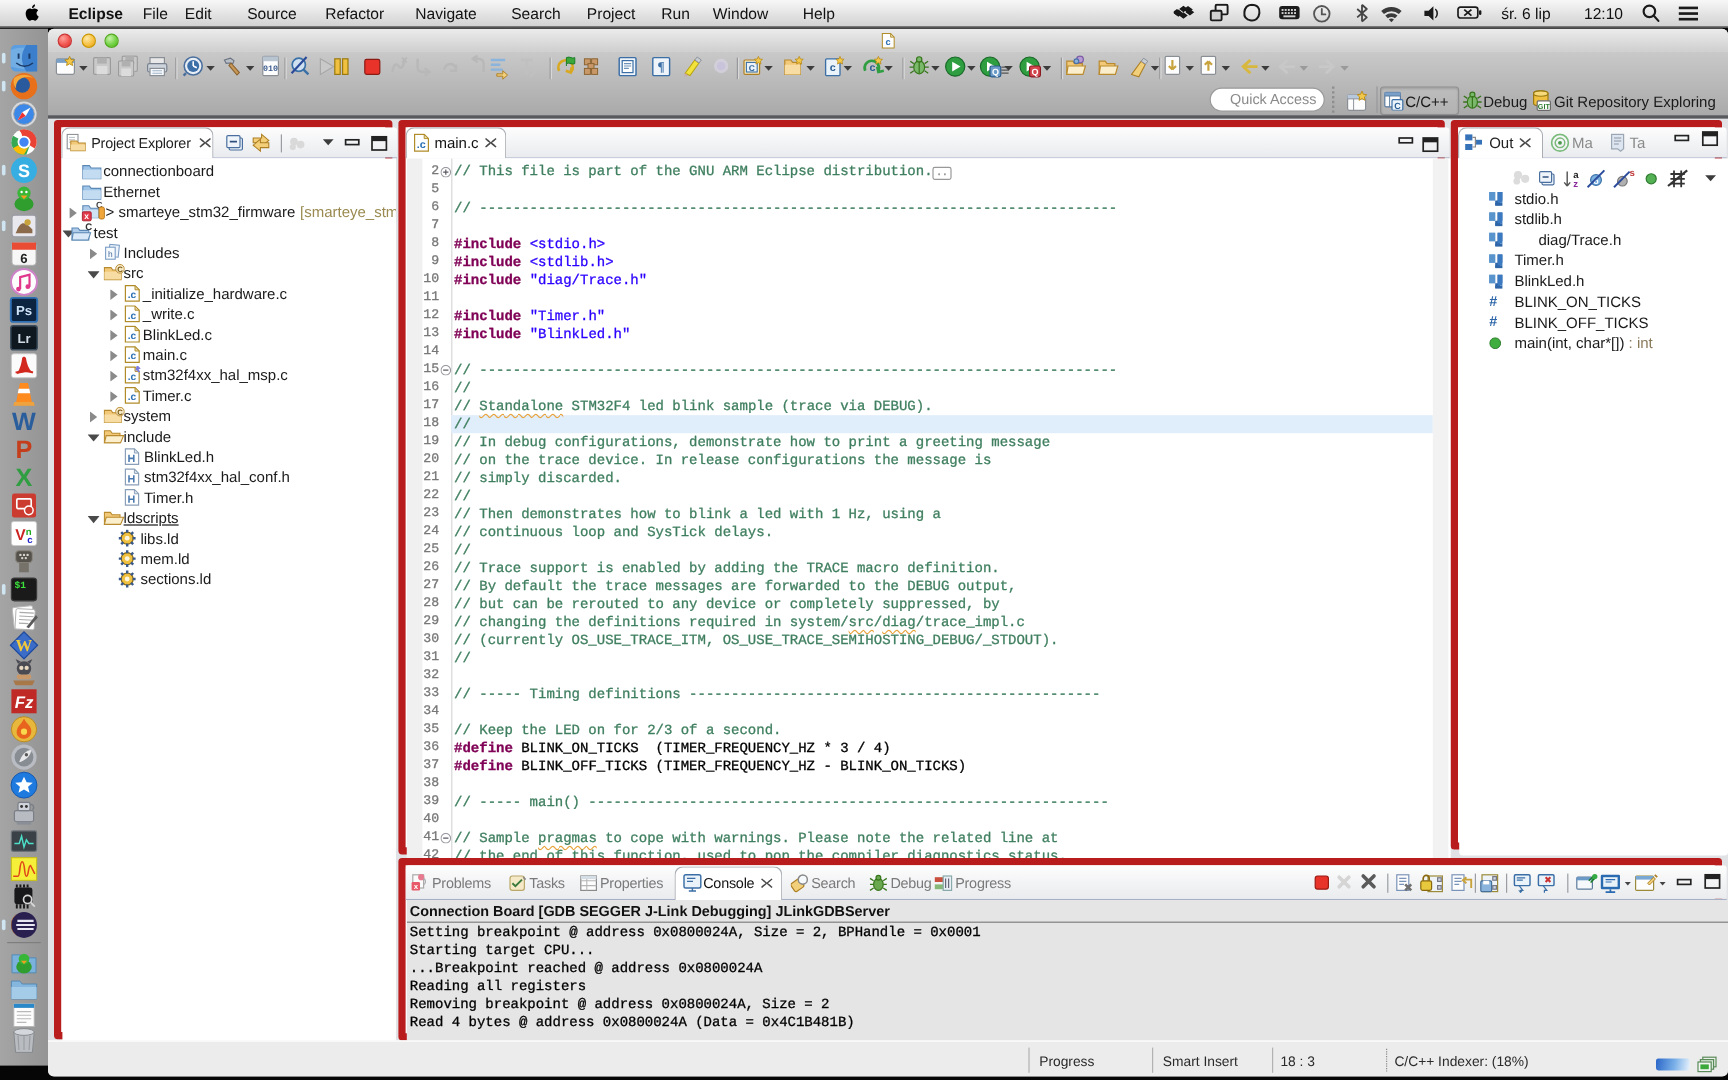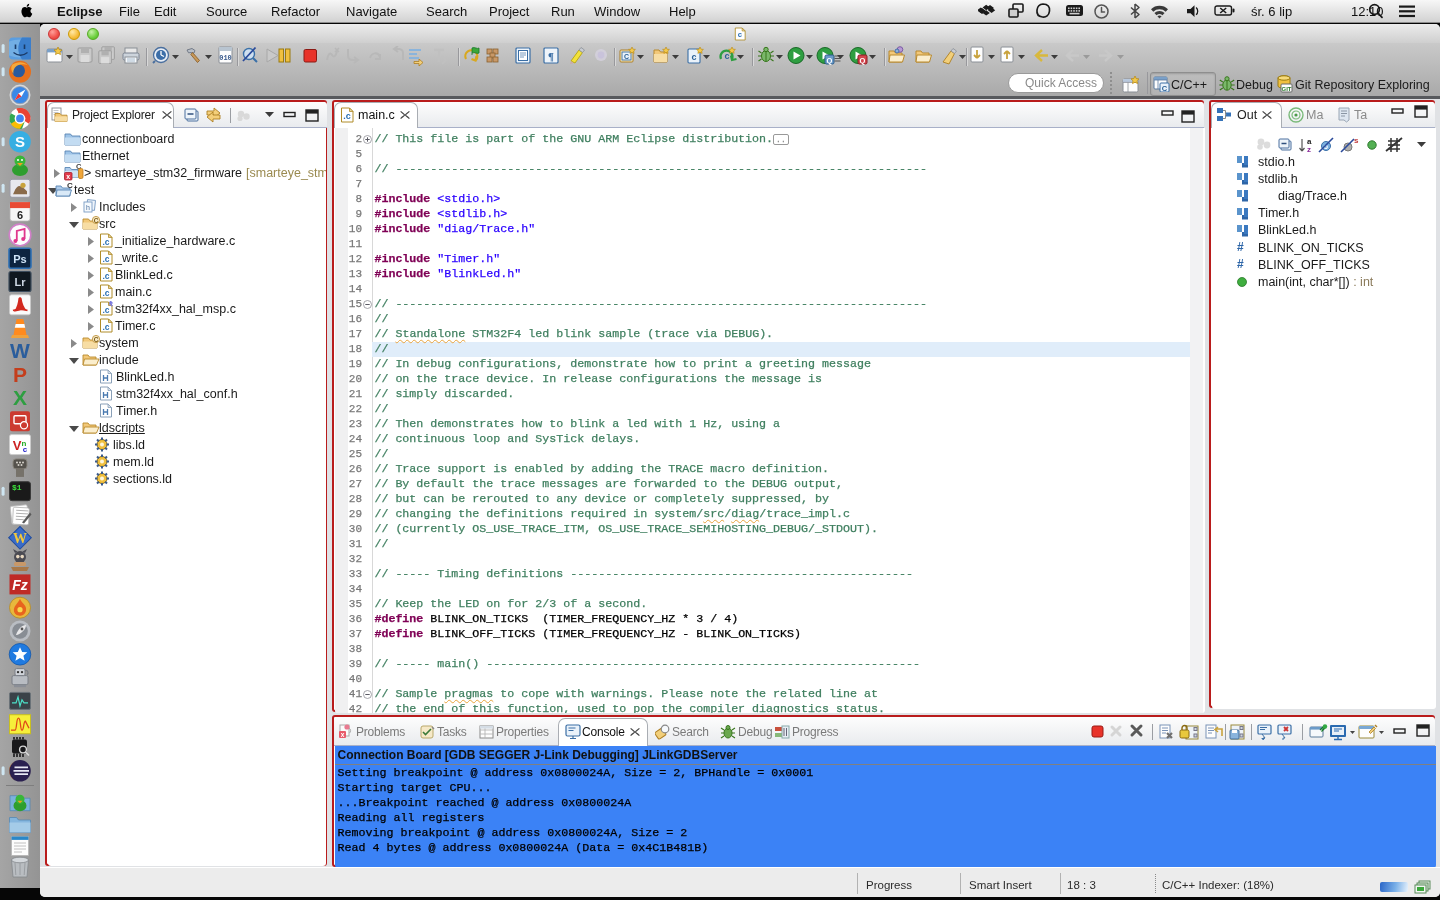--- a/index.html
+++ b/index.html
@@ -25,21 +25,21 @@
   #title { position:absolute; left:0; top:3px; width:1400px; text-align:center;
     font-size:13px; color:#3a3a3a; }
   #toolbar { position:absolute; left:0; top:19px; width:1400px; height:53px;
     background:linear-gradient(#c9c9c9,#a9a9a9); }
   #sash { position:absolute; left:0; top:72px; width:1400px; height:3px; background:#57595d; }
   #main { position:absolute; left:0; top:75px; width:1400px; height:768px; background:#e0e2e5; }
   #statusbar { position:absolute; left:0; top:843px; width:1400px; height:30px;
     background:#ececec; border-top:1px solid #ffffff; font-size:11.5px; color:#2b2b2b; }
 
   
-  .panel { position:absolute; background:#fff; border:2px solid #b91c1c; border-radius:3px; }
+  .panel { position:absolute; background:#fff; border:6px solid #b91c1c; border-radius:3px; }
   .tabrow { position:absolute; height:26px; background:linear-gradient(#fdfdfd,#e9ebee);
     border-bottom:1px solid #a8b0c8; border-radius:3px 3px 0 0; }
   .tab-sel { position:absolute; background:#fff; border:1px solid #a9adb3; border-bottom:none;
     border-radius:7px 7px 0 0; font-size:12.5px; color:#222; }
 
   
   pre, .mono { font-family:"Liberation Mono", monospace; font-size:11.67px; line-height:15px; -webkit-text-stroke:0.25px currentColor; }
   .cm { color:#3f7f5f; }
   .pp { color:#7f0055; font-weight:bold; }
   .st { color:#2a00ff; }
@@ -330,21 +330,21 @@
         <path d="M9 9 L13 13.4" stroke-linecap="round"></path>
       </g>
 
       <g transform="translate(421,2)" fill="#1a1a1a">
         <rect x="0" y="0.5" width="16" height="2.2"></rect>
         <rect x="0" y="5.2" width="16" height="2.2"></rect>
         <rect x="0" y="9.9" width="16" height="2.2"></rect>
       </g>
     </svg>
     <span class="mi" style="left:1251px;">śr. 6 lip</span>
-    <span class="mi" style="left:1351px;">12:10</span>
+    <span class="mi" style="left:1320px;">12:10</span>
   </div>
   <div id="win">
     <div id="titlebar">
       <div class="tl" style="left:8px; background:radial-gradient(circle at 35% 30%,#ff9f9a,#f0504a 60%,#d83a34); border:0.5px solid #c33;"></div>
       <div class="tl" style="left:27.5px; background:radial-gradient(circle at 35% 30%,#ffe9a8,#f6bd3a 60%,#dfa022); border:0.5px solid #c90;"></div>
       <div class="tl" style="left:47px; background:radial-gradient(circle at 35% 30%,#c6f1a8,#6dd03e 60%,#4eb325); border:0.5px solid #5a2;"></div>
       <div id="title" style="display:flex;justify-content:center;align-items:center;gap:5px;">
           <svg width="12" height="14" viewBox="0 0 14 16">
             <path d="M1.5 1 L9.5 1 L13 4.5 L13 15 L1.5 15 Z" fill="#fff" stroke="#b08c28" stroke-width="1"></path>
             <path d="M9.5 1 L9.5 4.5 L13 4.5 Z" fill="#e8d8a8" stroke="#b08c28" stroke-width="0.8"></path>
@@ -1250,21 +1250,21 @@
             <path d="M285 10 l5 -5 1.5 1.5 -5 5 z" fill="#f2cf7a" stroke="#ad7f24" stroke-width="0.8"></path>
             <path d="M291 3 l2 2" stroke="#ad7f24" stroke-width="1.5"></path>
             <path d="M295 9 l5 0 -2.5 3 z" fill="#444"></path>
           </g>
 <rect x="310" y="7" width="11" height="4" fill="none" stroke="#222" stroke-width="1.4"></rect>
 <g>
             <rect x="333" y="3" width="12" height="11" fill="none" stroke="#222" stroke-width="1.4"></rect>
             <rect x="333" y="3" width="12" height="3.6" fill="#222"></rect>
           </g>
 </svg>
-        <div class="abs" style="left:1px;top:29px;width:1101px;height:122px;background:#3b82f6;border-radius:0 0 3px 3px;overflow:hidden;">
+        <div class="abs" style="left:1px;top:29px;width:1101px;height:122px;background:#e5e5e5;border-radius:0 0 3px 3px;overflow:hidden;">
           <div class="abs" style="left:2.5px;top:2px;font-size:12px;font-weight:bold;color:#111;white-space:pre;">Connection Board [GDB SEGGER J-Link Debugging] JLinkGDBServer</div>
           <div class="abs" style="left:0px;top:17.5px;width:1101px;height:1px;background:#808080;"></div>
           <pre class="abs" style="left:2.5px;top:20px;color:#000;">Setting breakpoint @ address 0x0800024A, Size = 2, BPHandle = 0x0001
 Starting target CPU...
 ...Breakpoint reached @ address 0x0800024A
 Reading all registers
 Removing breakpoint @ address 0x0800024A, Size = 2
 Read 4 bytes @ address 0x0800024A (Data = 0x4C1B481B)</pre>
         </div>
       </div>

